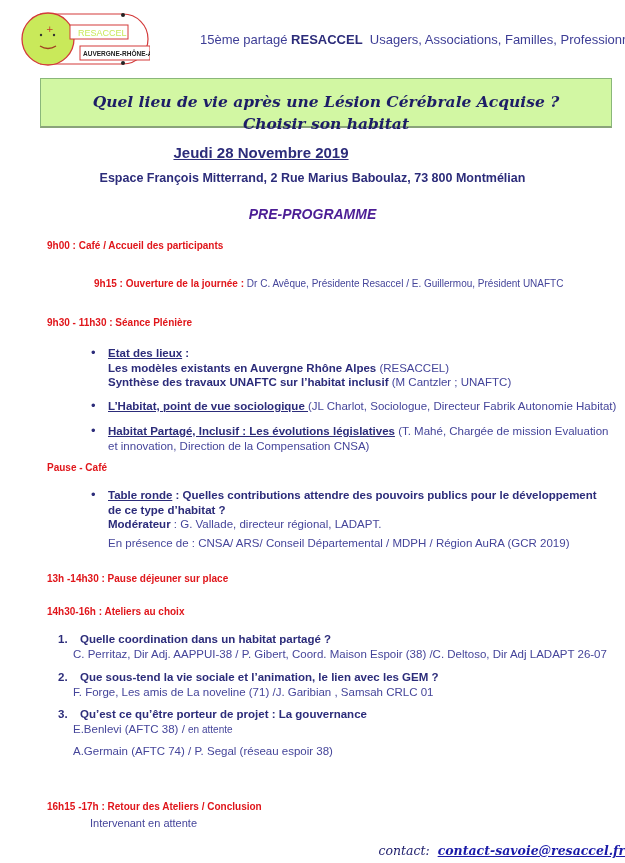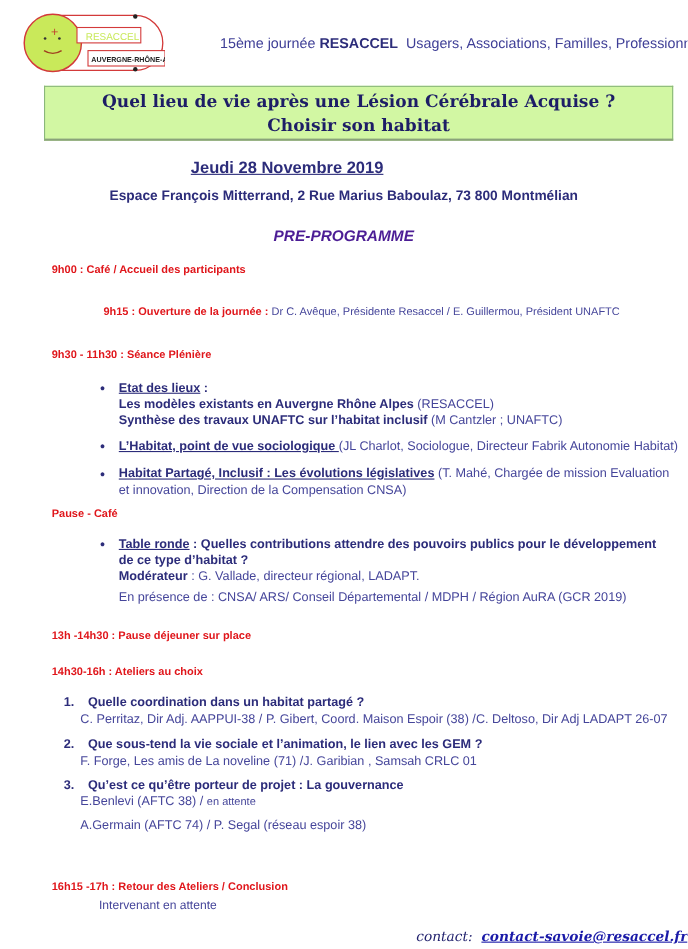--- a/index.html
+++ b/index.html
@@ -9,22 +9,22 @@
     color: #3b3b8a;
   }
   .abs { position: absolute; }
   .logo { left: 10px; top: 8px; width: 140px; height: 62px; }
   .header-line { left: 200px; top: 32px; font-size: 13px; color: #3e3e96; white-space: nowrap; }
   .header-line b { color: #2c2c7a; }
   .title-box {
     left: 40px; top: 78px; width: 572px; height: 50px; box-sizing: border-box;
     background: #d2f7a3; border: 1px solid #8ab77a; border-bottom: 2px solid #8aa37a;
     text-align: center; font-family: "DejaVu Serif", "Liberation Serif", serif;
-    font-weight: bold; color: #1d1d66; font-size: 15.5px; line-height: 22px;
-    padding-top: 2px;
+    font-style: italic; font-weight: bold; color: #1d1d66; font-size: 15.5px; line-height: 22px;
+    padding-top: 12px;
   }
   .date { left: 0; width: 522px; top: 144px; text-align: center; font-weight: bold; font-size: 15px; color: #2c2c7a; text-decoration: underline; }
   .address { left: 0; width: 625px; top: 171px; text-align: center; font-weight: bold; font-size: 12.5px; color: #2c2c7a; }
   .preprog { left: 0; width: 625px; top: 206px; text-align: center; font-weight: bold; font-style: italic; font-size: 14px; color: #4c1d95; }
   .red { color: #e0161b; font-weight: bold; }
   .slot { left: 47px; font-size: 10px; white-space: nowrap; }
   .slot .plain { color: #45459a; font-weight: normal; }
   .bullet-dot { left: 91px; font-size: 13px; color: #2c2c7a; }
   .bullet-body { left: 108px; font-size: 11.5px; line-height: 14.5px; color: #2c2c7a; width: 510px; }
   .u { text-decoration: underline; font-weight: bold; }
@@ -51,21 +51,21 @@
     <circle cx="44" cy="27" r="1.2" fill="#333"></circle>
     <path d="M30 38 Q38 43 46 38" fill="none" stroke="#a04020" stroke-width="1.3"></path>
     <rect x="60" y="17" width="58" height="14" fill="#fff" stroke="#d33a3a" stroke-width="1"></rect>
     <text x="68" y="28" font-size="9" fill="#c9e95a" font-family="Liberation Sans, sans-serif">RESACCEL</text>
     <rect x="70" y="38" width="70" height="14" fill="#fff" stroke="#d33a3a" stroke-width="1"></rect>
     <text x="73" y="48" font-size="6.5" font-weight="bold" fill="#222" font-family="Liberation Sans, sans-serif">AUVERGNE-RHÔNE-ALPES</text>
   </svg>
 </div>
 
 <div class="abs header-line">
-  <span>15ème journée</span>
+  <span>15ème partagé</span>
   <b>RESACCEL</b>&nbsp;
   <span>Usagers, Associations, Familles, Professionnels</span>
 </div>
 
 <div class="abs title-box">
   <div>Quel lieu de vie après une  Lésion Cérébrale  Acquise ?</div>
   <div>Choisir son habitat</div>
 </div>
 
 <div class="abs date">Jeudi 28 Novembre 2019</div>

